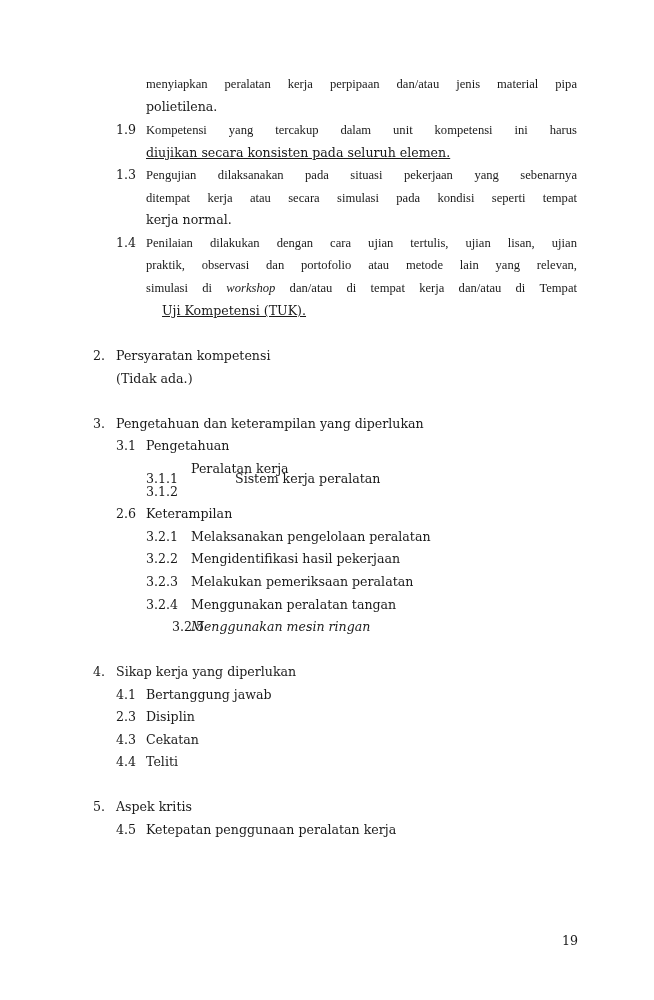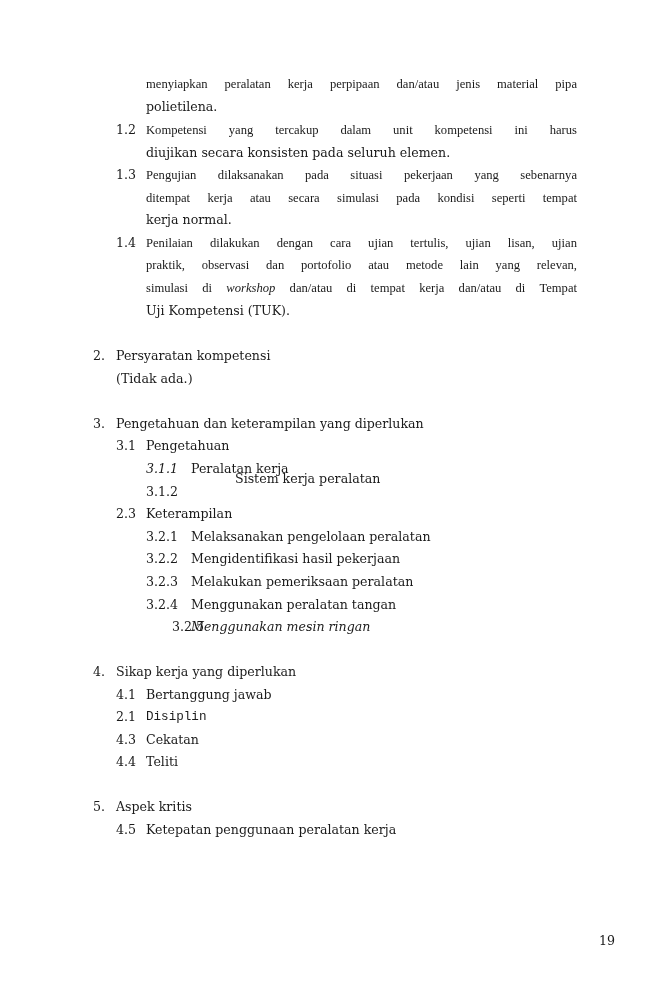--- a/index.html
+++ b/index.html
@@ -12,71 +12,71 @@
   .just { white-space: normal; text-align: justify; text-align-last: justify; font-family: Liberation Serif, serif; }
   .num { position: absolute; white-space: nowrap; line-height: 22px; }
   em { font-style: italic; }
 </style>
 </head>
 <body>
 
 <div class="line just" style="left:146px; top:73px; width:431px;">menyiapkan peralatan kerja perpipaan dan/atau jenis material pipa</div>
 <div class="line" style="left:146px; top:96px;">polietilena.</div>
 
-<div class="num" style="left:116px; top:119px;">1.2</div>
+<div class="num" style="left:116px; top:119px;">1.9</div>
 <div class="line just" style="left:146px; top:119px; width:431px;">Kompetensi yang tercakup dalam unit kompetensi ini harus</div>
-<div class="line" style="left:146px; top:142px;">diujikan secara konsisten pada seluruh elemen.</div>
+<div class="line" style="left:146px; top:142px;text-decoration:underline;">diujikan secara konsisten pada seluruh elemen.</div>
 
 <div class="num" style="left:116px; top:164px;">1.3</div>
 <div class="line just" style="left:146px; top:164px; width:431px;">Pengujian dilaksanakan pada situasi pekerjaan yang sebenarnya</div>
 <div class="line just" style="left:146px; top:187px; width:431px;">ditempat kerja atau secara simulasi pada kondisi seperti tempat</div>
 <div class="line" style="left:146px; top:209px;">kerja normal.</div>
 
 <div class="num" style="left:116px; top:232px;">1.4</div>
 <div class="line just" style="left:146px; top:232px; width:431px;">Penilaian dilakukan dengan cara ujian tertulis, ujian lisan, ujian</div>
 <div class="line just" style="left:146px; top:254px; width:431px;">praktik, observasi dan portofolio atau metode lain yang relevan,</div>
 <div class="line just" style="left:146px; top:277px; width:431px;"><span>simulasi di </span><em>workshop</em><span> dan/atau di tempat kerja dan/atau di Tempat</span></div>
-<div class="line" style="left:146px; top:300px;">Uji Kompetensi (TUK).</div>
+<div class="line" style="left:162px; top:300px;text-decoration:underline;">Uji Kompetensi (TUK).</div>
 
 <div class="num" style="left:93px; top:345px;">2.</div>
 <div class="line" style="left:116px; top:345px;">Persyaratan kompetensi</div>
 <div class="line" style="left:116px; top:368px;">(Tidak ada.)</div>
 
 <div class="num" style="left:93px; top:413px;">3.</div>
 <div class="line" style="left:116px; top:413px;">Pengetahuan dan keterampilan yang diperlukan</div>
 
 <div class="num" style="left:116px; top:435px;">3.1</div>
 <div class="line" style="left:146px; top:435px;">Pengetahuan</div>
-<div class="num" style="left:146px; top:458px;font-style:italic;">3.1.1</div>
+<div class="num" style="left:146px; top:468px;">3.1.1</div>
 <div class="line" style="left:191px; top:458px;">Peralatan kerja</div>
 <div class="num" style="left:146px; top:481px;">3.1.2</div>
 <div class="line" style="left:191px; top:468px;margin-left:44px;">Sistem kerja peralatan</div>
 
-<div class="num" style="left:116px; top:503px;">2.3</div>
+<div class="num" style="left:116px; top:503px;">2.6</div>
 <div class="line" style="left:146px; top:503px;">Keterampilan</div>
 <div class="num" style="left:146px; top:526px;">3.2.1</div>
 <div class="line" style="left:191px; top:526px;">Melaksanakan pengelolaan peralatan</div>
 <div class="num" style="left:146px; top:548px;">3.2.2</div>
 <div class="line" style="left:191px; top:548px;">Mengidentifikasi hasil pekerjaan</div>
 <div class="num" style="left:146px; top:571px;">3.2.3</div>
 <div class="line" style="left:191px; top:571px;">Melakukan pemeriksaan peralatan</div>
 <div class="num" style="left:146px; top:594px;">3.2.4</div>
 <div class="line" style="left:191px; top:594px;">Menggunakan peralatan tangan</div>
 <div class="num" style="left:146px; top:616px;margin-left:26px;">3.2.5</div>
 <div class="line" style="left:191px; top:616px;font-style:italic;">Menggunakan mesin ringan</div>
 
 <div class="num" style="left:93px; top:661px;">4.</div>
 <div class="line" style="left:116px; top:661px;">Sikap kerja yang diperlukan</div>
 <div class="num" style="left:116px; top:684px;">4.1</div>
 <div class="line" style="left:146px; top:684px;">Bertanggung jawab</div>
-<div class="num" style="left:116px; top:706px;">2.1</div>
-<div class="line" style="left:146px; top:706px;font-family:Liberation Mono, monospace;">Disiplin</div>
+<div class="num" style="left:116px; top:706px;">2.3</div>
+<div class="line" style="left:146px; top:706px;">Disiplin</div>
 <div class="num" style="left:116px; top:729px;">4.3</div>
 <div class="line" style="left:146px; top:729px;">Cekatan</div>
 <div class="num" style="left:116px; top:751px;">4.4</div>
 <div class="line" style="left:146px; top:751px;">Teliti</div>
 
 <div class="num" style="left:93px; top:796px;">5.</div>
 <div class="line" style="left:116px; top:796px;">Aspek kritis</div>
 <div class="num" style="left:116px; top:819px;">4.5</div>
 <div class="line" style="left:146px; top:819px;">Ketepatan penggunaan peralatan kerja</div>
 
-<div class="line" style="left:562px; top:930px;margin-left:37px;">19</div>
+<div class="line" style="left:562px; top:930px;">19</div>
 
 </body></html>

